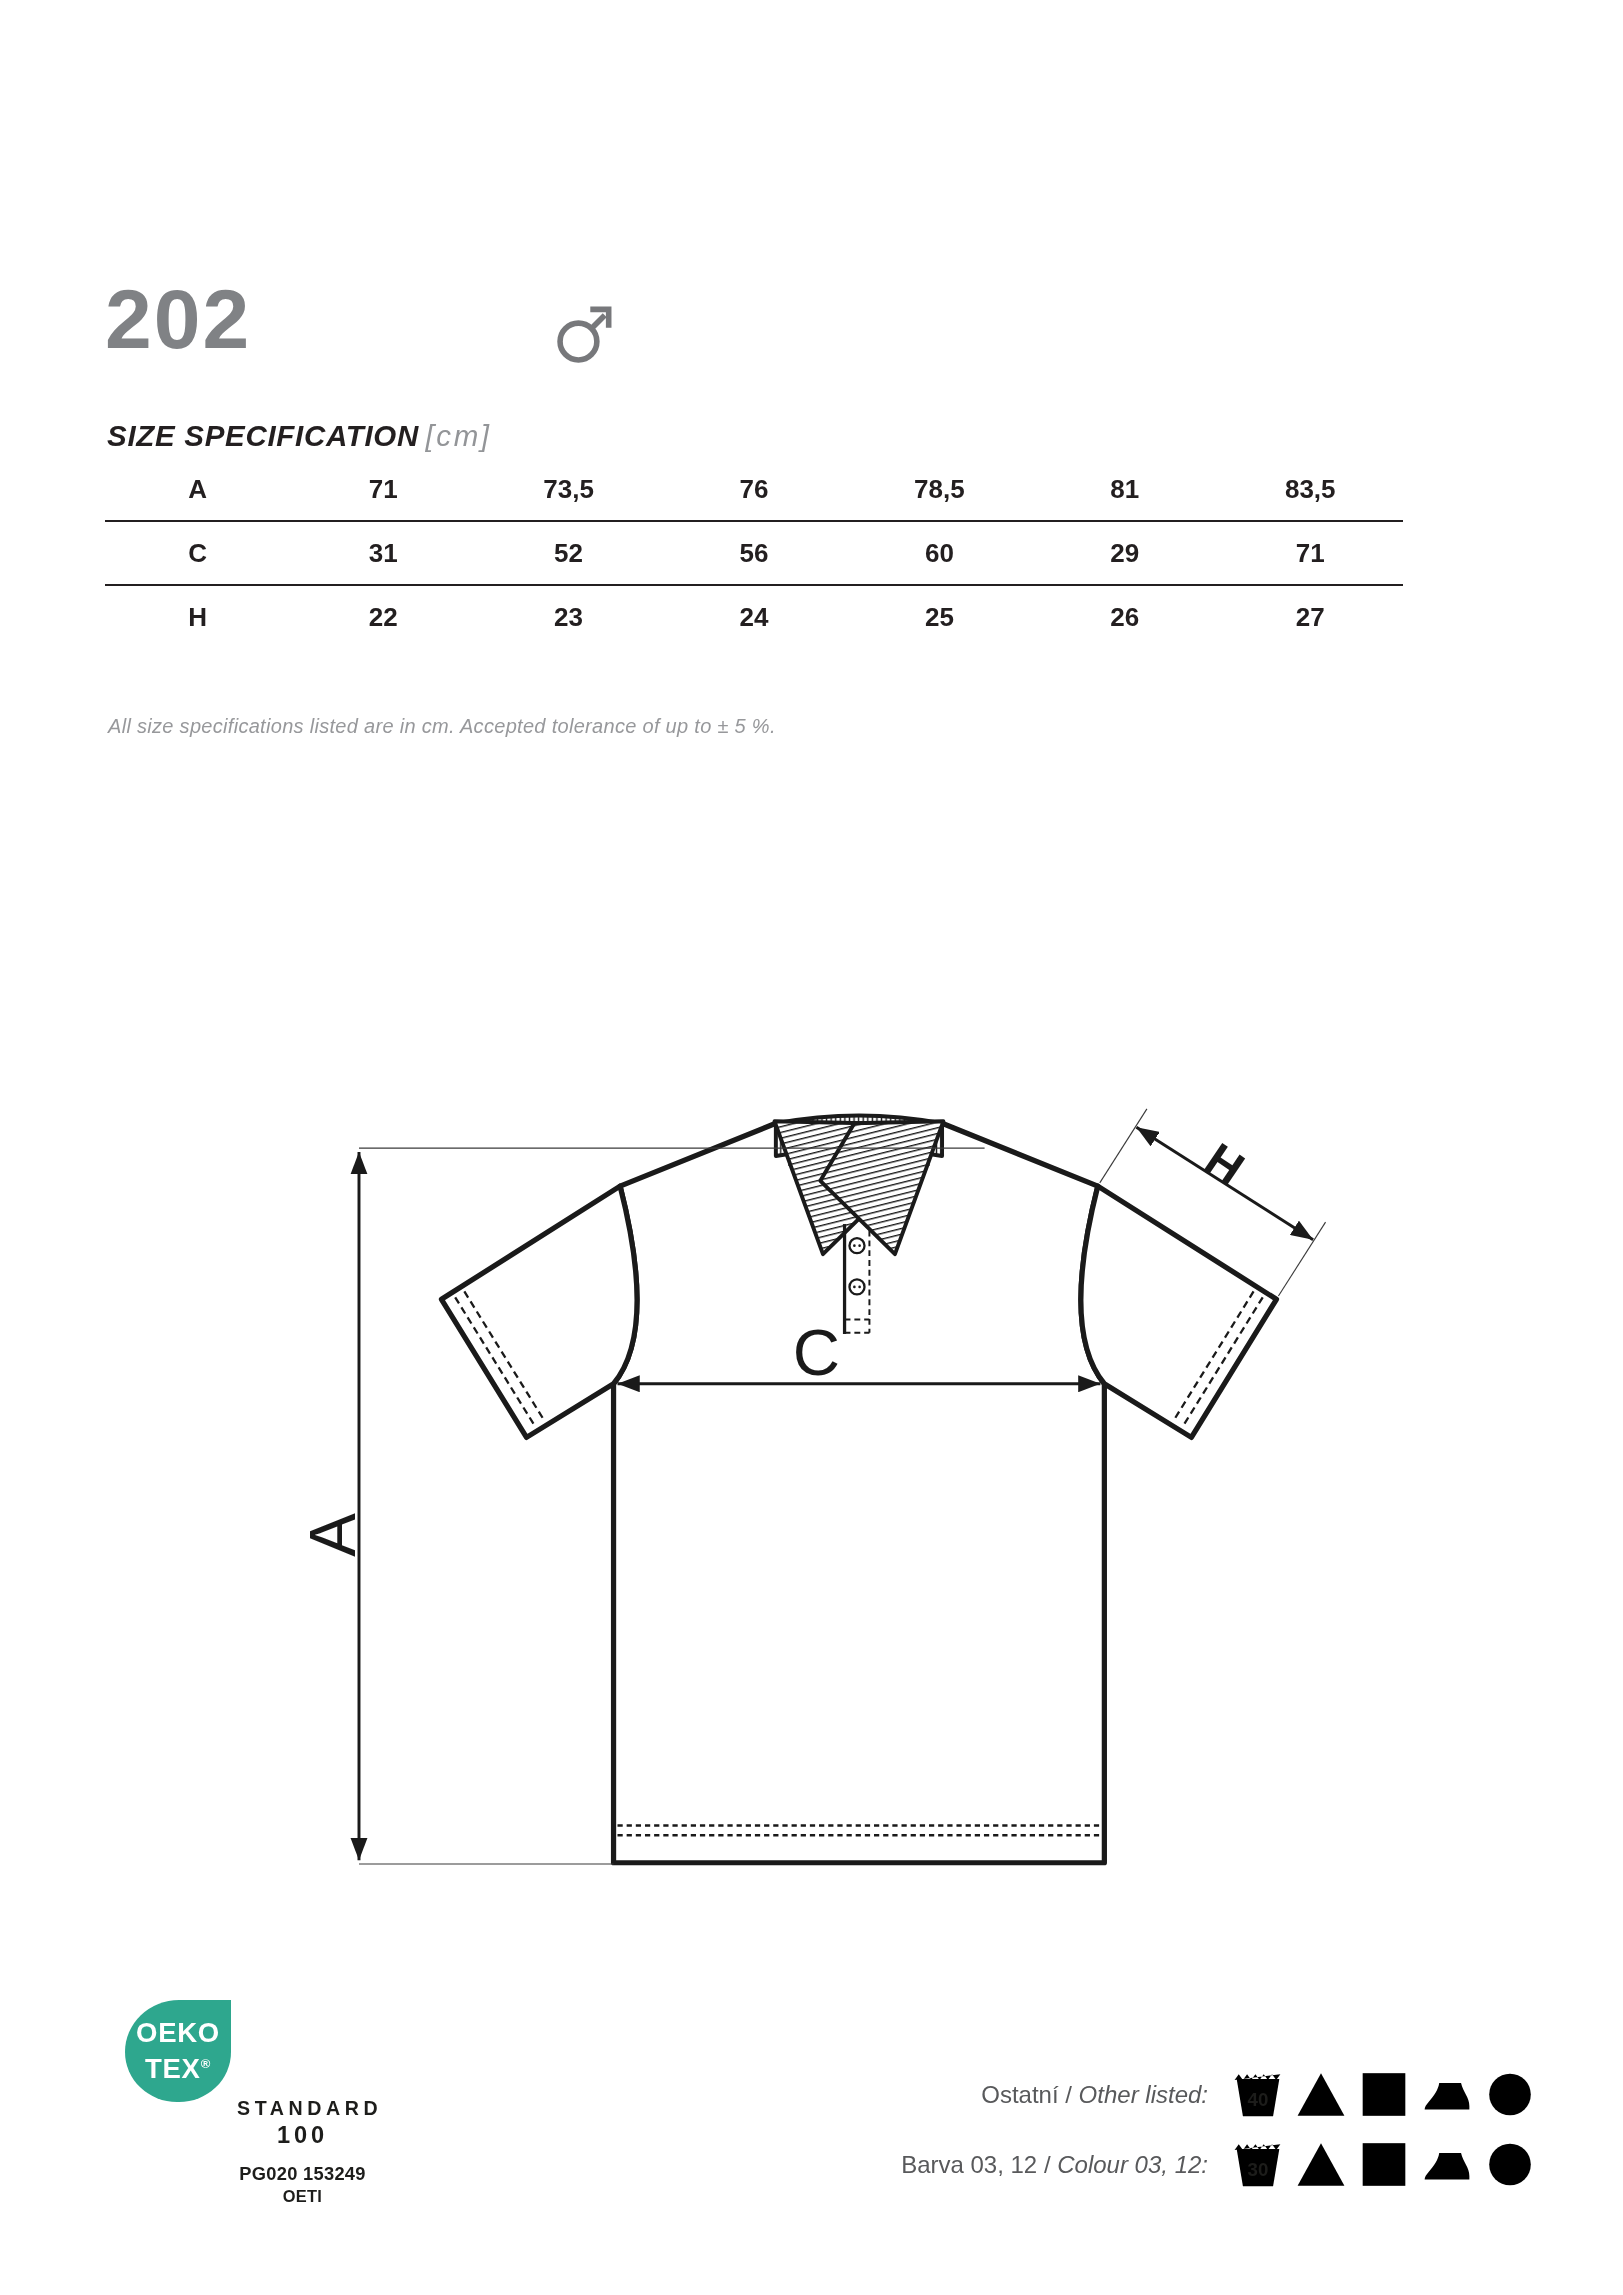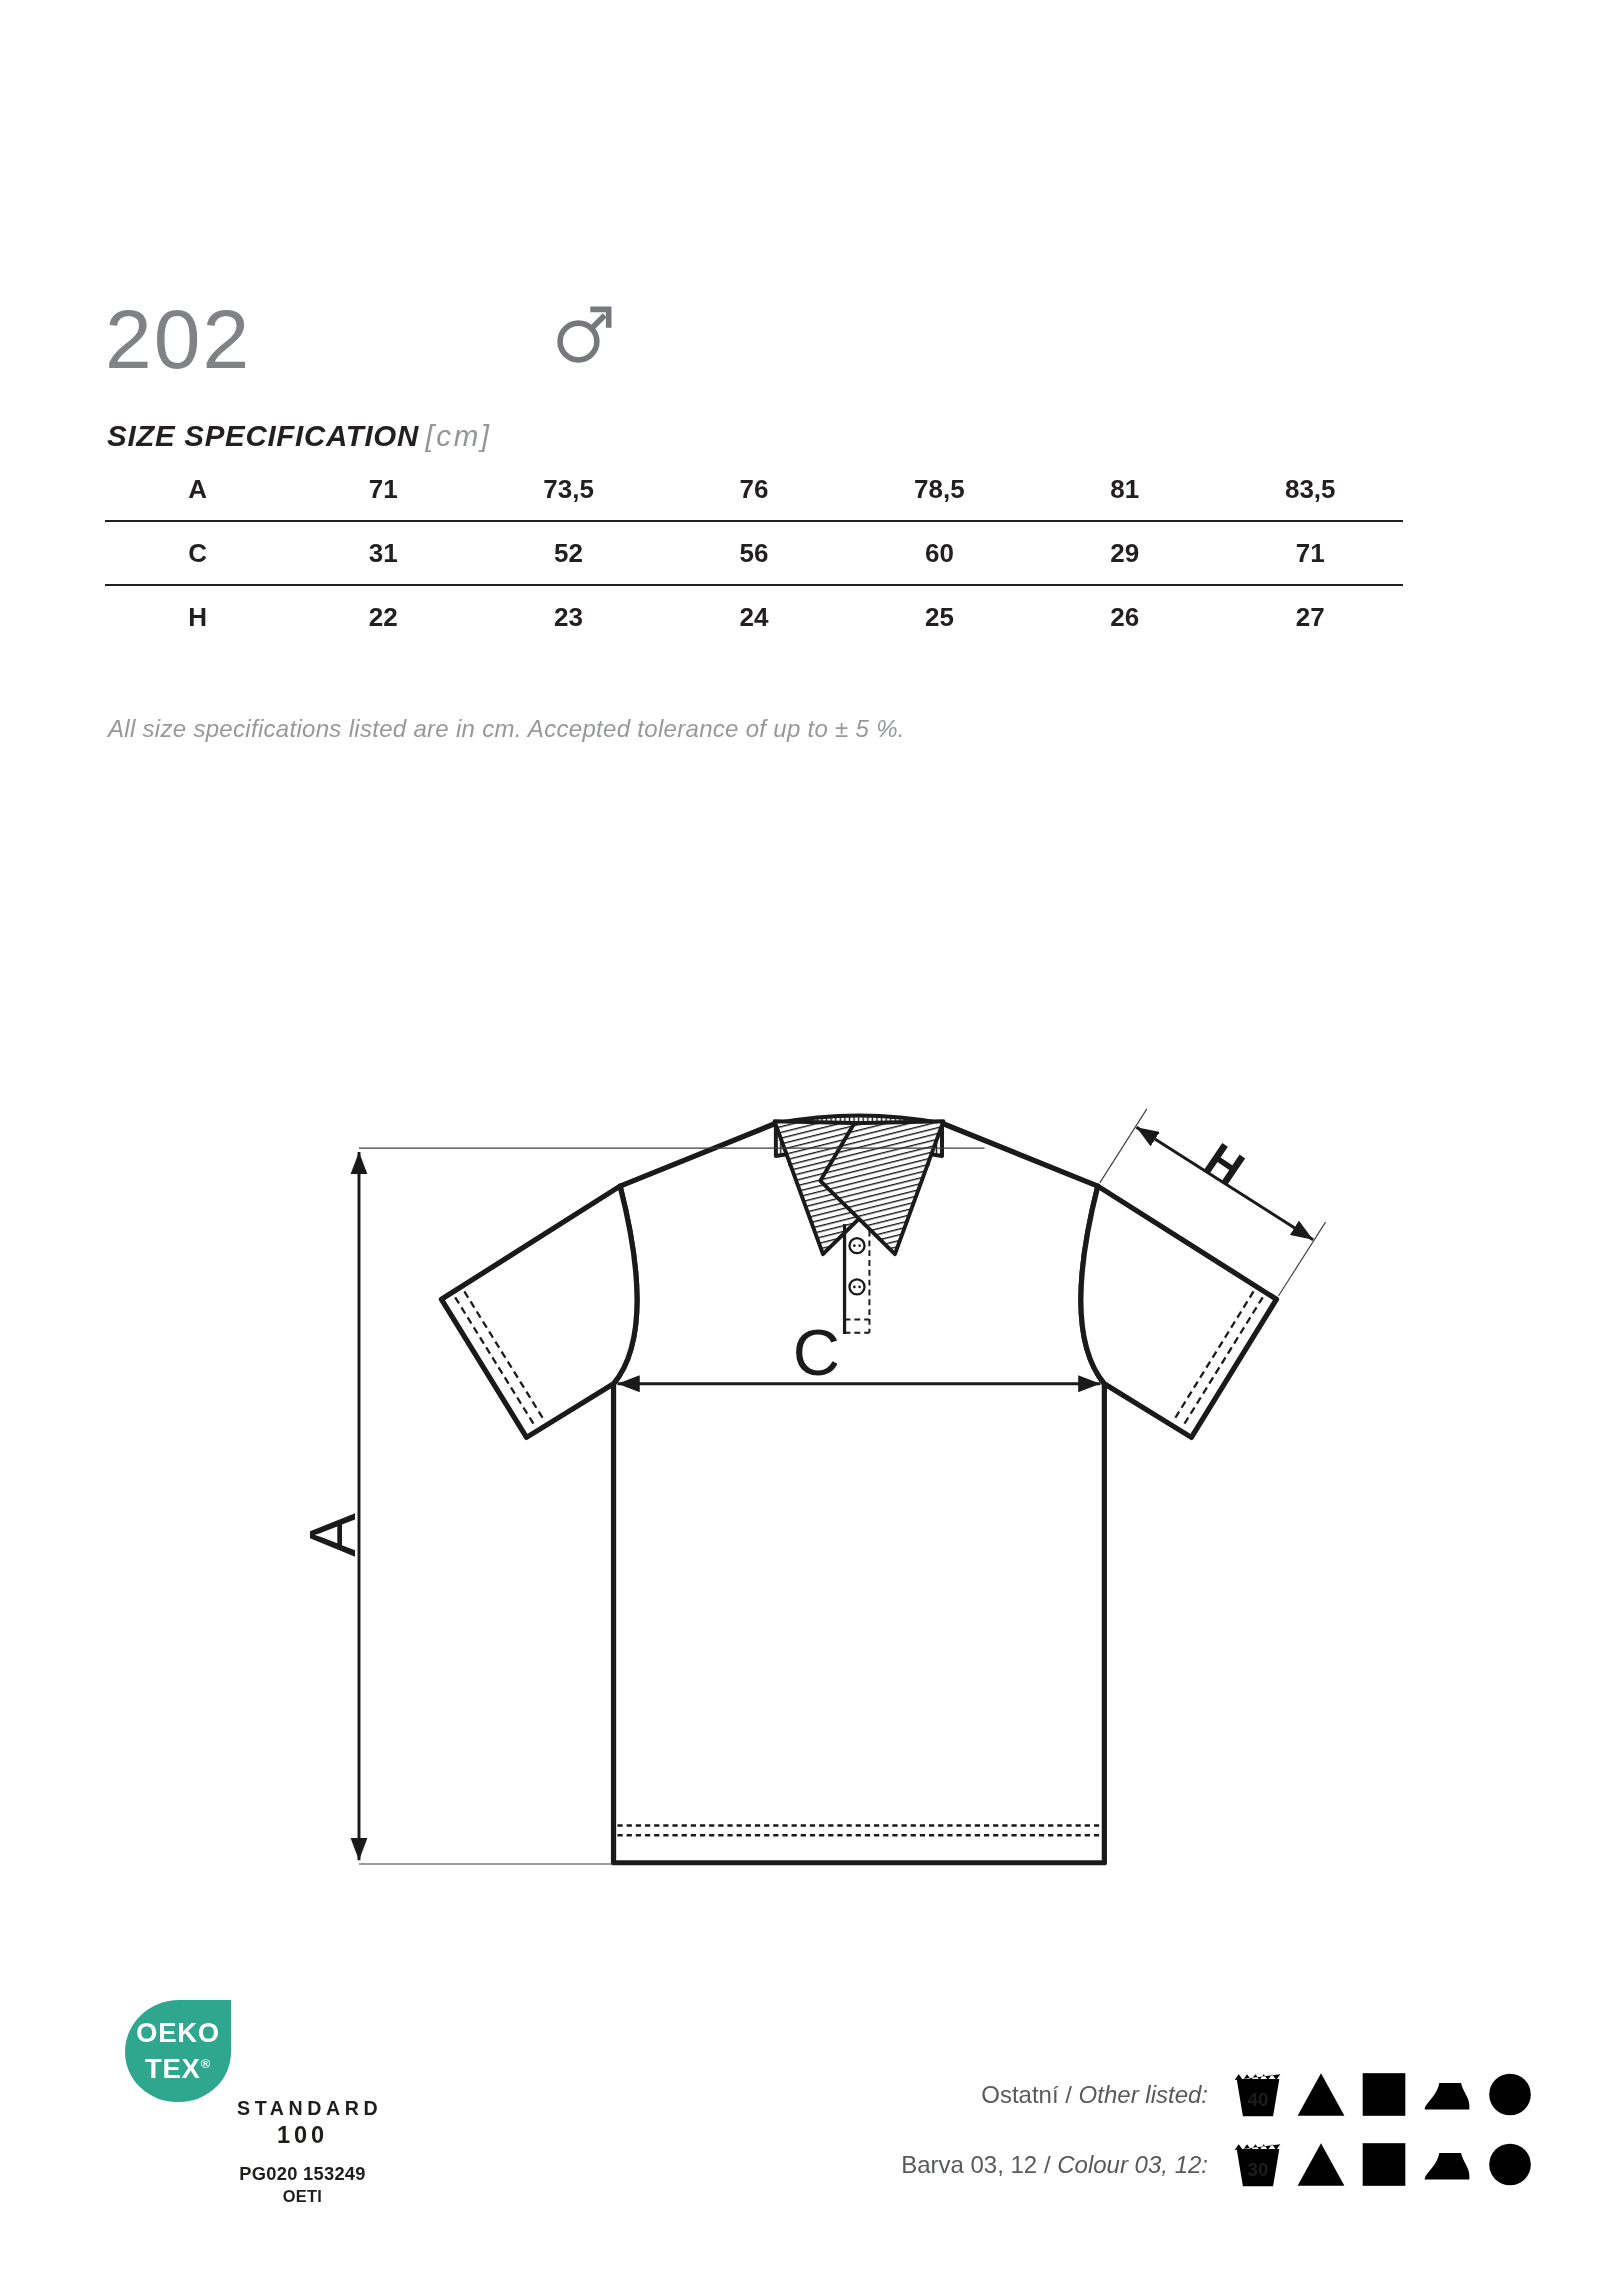--- a/index.html
+++ b/index.html
@@ -1,41 +1,41 @@
 <!DOCTYPE html>
 <html style="font-size:10.5px"><head>
 <meta charset="utf-8">
 <style>
   html,body{margin:0;padding:0;background:#ffffff;}
   .page{position:relative;width:1623px;height:2295px;background:#ffffff;overflow:hidden;
         font-family:"Liberation Sans",sans-serif;color:#231f20;}
 
   
-  .product-code{position:absolute;left:105px;top:297px;font-size:84px;font-weight:400;
+  .product-code{position:absolute;left:105px;top:277px;font-size:84px;font-weight:700;
                 letter-spacing:2px;color:#808285;line-height:1;}
   .gender{position:absolute;left:541px;top:287px;width:92px;height:92px;}
 
   
   .spec-heading{position:absolute;left:107px;top:419px;font-size:29.5px;font-weight:700;
                 letter-spacing:0.7px;white-space:nowrap;font-style:italic;}
   .spec-heading .unit{color:#939598;font-weight:500;margin-left:6.5px;letter-spacing:2.6px;}
 
   
   .spec-table{position:absolute;left:105px;top:458px;width:1298px;}
   .t-head{display:flex;align-items:center;height:54px;background:#e7e8e9;
           border-top:3.9px solid #231f20;border-bottom:3.9px solid #231f20;}
   .t-body .t-row{display:flex;align-items:center;height:62px;}
   .t-body .t-row + .t-row{border-top:2px solid #231f20;}
   .cell{flex:1;text-align:center;font-size:26px;}
   .cell.size-word{font-weight:400;font-size:25.5px;}
   .cell.colhead{font-weight:700;}
   .cell.rowlab{font-weight:700;}
   .cell.val{font-weight:600;}
 
-  .spec-note{position:absolute;left:108px;top:715px;font-size:24px;font-style:italic;
+  .spec-note{position:absolute;left:108px;top:715px;font-size:20px;font-style:italic;
              font-weight:300;color:#97989b;letter-spacing:0.3px;}
 
   
   .drawing{position:absolute;left:281px;top:1067px;width:1080px;height:818px;}
   .drawing .ol{fill:#ffffff;stroke:#1a1a1a;stroke-width:8;stroke-linejoin:round;}
   .drawing .col{fill:#ffffff;stroke:#1a1a1a;stroke-width:6;stroke-linejoin:round;}
   .drawing .fillpat{stroke:none;}
   .drawing .stitch{fill:none;stroke:#1a1a1a;stroke-width:3.5;stroke-dasharray:11 7;}
   .drawing .hemdots{fill:none;stroke:#1a1a1a;stroke-width:4;stroke-dasharray:8 6;}
   .drawing .seam{fill:none;stroke:#1a1a1a;stroke-width:2.5;}

